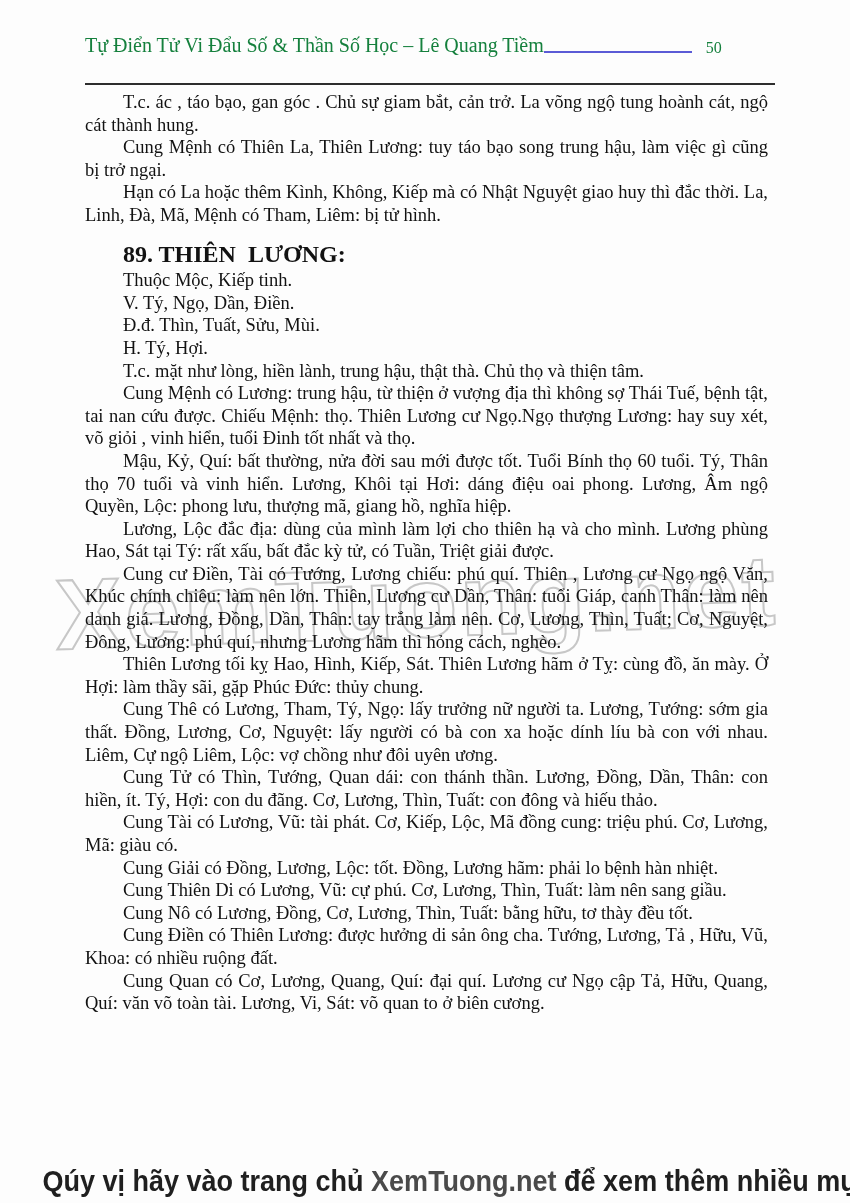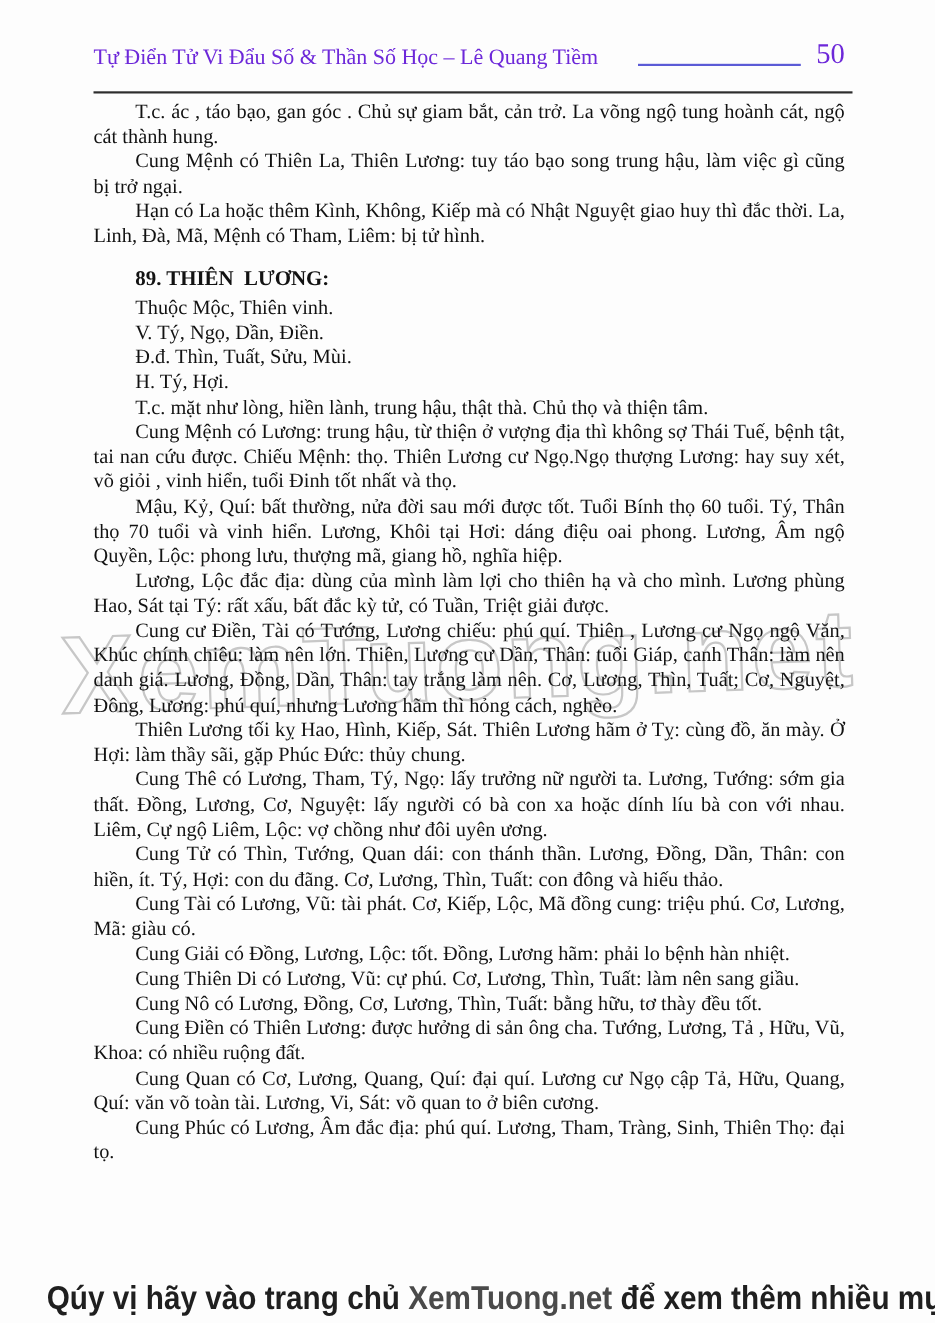--- a/index.html
+++ b/index.html
@@ -11,56 +11,56 @@
     font-family: "Liberation Serif", serif;
     color: #121212;
     overflow: hidden;
   }
   .header-row {
     position: absolute;
     top: 34px;
     left: 85px;
     width: 683px;
     display: flex;
-    justify-content: space-between;
+    justify-content: flex-start;
     align-items: flex-end;
     font-size: 20px;
-    color: #6d28d9;
+    color: #15803d;
   }
   .header-title { white-space: nowrap; }
   .header-right { display: flex; align-items: flex-end; gap: 14px; }
   .header-underline {
     display: inline-block;
     width: 148px;
     height: 0;
     border-bottom: 2px solid #5b5bd6;
     margin-bottom: 4px;
   }
-  .page-number { font-size: 26px; }
+  .page-number { font-size: 16px; }
   .header-divider {
     position: absolute;
     top: 83px;
     left: 85px;
     width: 690px;
     border-top: 2.5px solid #2d2d2d;
   }
   .body-text {
     position: absolute;
     top: 91px;
     left: 85px;
     width: 683px;
     font-size: 18.5px;
     line-height: 22.6px;
     text-align: justify;
     z-index: 2;
   }
   .para { text-indent: 38px; margin: 0; }
   .section-heading {
     font-weight: bold;
-    font-size: 19px;
+    font-size: 24px;
     margin: 16px 0 4px 0;
     white-space: pre-wrap;
     text-align: left;
   }
   .watermark {
     position: absolute;
     top: 545px;
     left: 55px;
     z-index: 1;
     font-family: "Liberation Sans", sans-serif;
@@ -107,38 +107,37 @@
 
   <div class="watermark">XemTuong.net</div>
 
   <div class="body-text">
     <p class="para">T.c. ác , táo bạo, gan góc . Chủ sự giam bắt, cản trở. La võng ngộ tung hoành cát, ngộ cát thành hung.</p>
     <p class="para">Cung Mệnh có Thiên La, Thiên Lương: tuy táo bạo song trung hậu, làm việc gì cũng bị trở ngại.</p>
     <p class="para">Hạn có La hoặc thêm Kình, Không, Kiếp mà có Nhật Nguyệt giao huy thì đắc thời. La, Linh, Đà, Mã, Mệnh có Tham, Liêm: bị tử hình.</p>
 
     <p class="para section-heading">89. THIÊN  LƯƠNG:</p>
 
-    <p class="para">Thuộc Mộc, Thiên vinh.</p>
+    <p class="para">Thuộc Mộc, Kiếp tinh.</p>
     <p class="para">V. Tý, Ngọ, Dần, Điền.</p>
     <p class="para">Đ.đ. Thìn, Tuất, Sửu, Mùi.</p>
     <p class="para">H. Tý, Hợi.</p>
     <p class="para">T.c. mặt như lòng, hiền lành, trung hậu, thật thà. Chủ thọ và thiện tâm.</p>
     <p class="para">Cung Mệnh có Lương: trung hậu, từ thiện ở vượng địa thì không sợ Thái Tuế, bệnh tật, tai nan cứu được. Chiếu Mệnh: thọ. Thiên Lương cư Ngọ.Ngọ thượng Lương: hay suy xét, võ giỏi , vinh hiển, tuổi Đinh tốt nhất và thọ.</p>
     <p class="para">Mậu, Kỷ, Quí: bất thường, nửa đời sau mới được tốt. Tuổi Bính thọ 60 tuổi. Tý, Thân thọ 70 tuổi và vinh hiển. Lương, Khôi tại Hơi: dáng điệu oai phong. Lương, Âm ngộ Quyền, Lộc: phong lưu, thượng mã, giang hồ, nghĩa hiệp.</p>
     <p class="para">Lương, Lộc đắc địa: dùng của mình làm lợi cho thiên hạ và cho mình. Lương phùng Hao, Sát tại Tý: rất xấu, bất đắc kỳ tử, có Tuần, Triệt giải được.</p>
     <p class="para">Cung cư Điền, Tài có Tướng, Lương chiếu: phú quí. Thiên , Lương cư Ngọ ngộ Văn, Khúc chính chiêu: làm nên lớn. Thiên, Lương cư Dần, Thân: tuổi Giáp, canh Thân: làm nên danh giá. Lương, Đồng, Dần, Thân: tay trắng làm nên. Cơ, Lương, Thìn, Tuất; Cơ, Nguyệt, Đông, Lương: phú quí, nhưng Lương hãm thì hỏng cách, nghèo.</p>
     <p class="para">Thiên Lương tối kỵ Hao, Hình, Kiếp, Sát. Thiên Lương hãm ở Tỵ: cùng đồ, ăn mày. Ở Hợi: làm thầy sãi, gặp Phúc Đức: thủy chung.</p>
     <p class="para">Cung Thê có Lương, Tham, Tý, Ngọ: lấy trưởng nữ người ta. Lương, Tướng: sớm gia thất. Đồng, Lương, Cơ, Nguyệt: lấy người có bà con xa hoặc dính líu bà con với nhau. Liêm, Cự ngộ Liêm, Lộc: vợ chồng như đôi uyên ương.</p>
     <p class="para">Cung Tử có Thìn, Tướng, Quan dái: con thánh thần. Lương, Đồng, Dần, Thân: con hiền, ít. Tý, Hợi: con du đãng. Cơ, Lương, Thìn, Tuất: con đông và hiếu thảo.</p>
     <p class="para">Cung Tài có Lương, Vũ: tài phát. Cơ, Kiếp, Lộc, Mã đồng cung: triệu phú. Cơ, Lương, Mã: giàu có.</p>
     <p class="para">Cung Giải có Đồng, Lương, Lộc: tốt. Đồng, Lương hãm: phải lo bệnh hàn nhiệt.</p>
     <p class="para">Cung Thiên Di có Lương, Vũ: cự phú. Cơ, Lương, Thìn, Tuất: làm nên sang giầu.</p>
     <p class="para">Cung Nô có Lương, Đồng, Cơ, Lương, Thìn, Tuất: bằng hữu, tơ thày đều tốt.</p>
     <p class="para">Cung Điền có Thiên Lương: được hưởng di sản ông cha. Tướng, Lương, Tả , Hữu, Vũ, Khoa: có nhiều ruộng đất.</p>
     <p class="para">Cung Quan có Cơ, Lương, Quang, Quí: đại quí. Lương cư Ngọ cập Tả, Hữu, Quang, Quí: văn võ toàn tài. Lương, Vi, Sát: võ quan to ở biên cương.</p>
-    <p class="para">Cung Phúc có Lương, Âm đắc địa: phú quí. Lương, Tham, Tràng, Sinh, Thiên Thọ: đại tọ.</p>
   </div>
 
   <div class="footer">
     <span>Qúy vị hãy vào trang chủ </span><span class="site">XemTuong.net</span><span> để xem thêm nhiều mục hay khác</span>
   </div>
 
 </div>
 
 </body></html>

